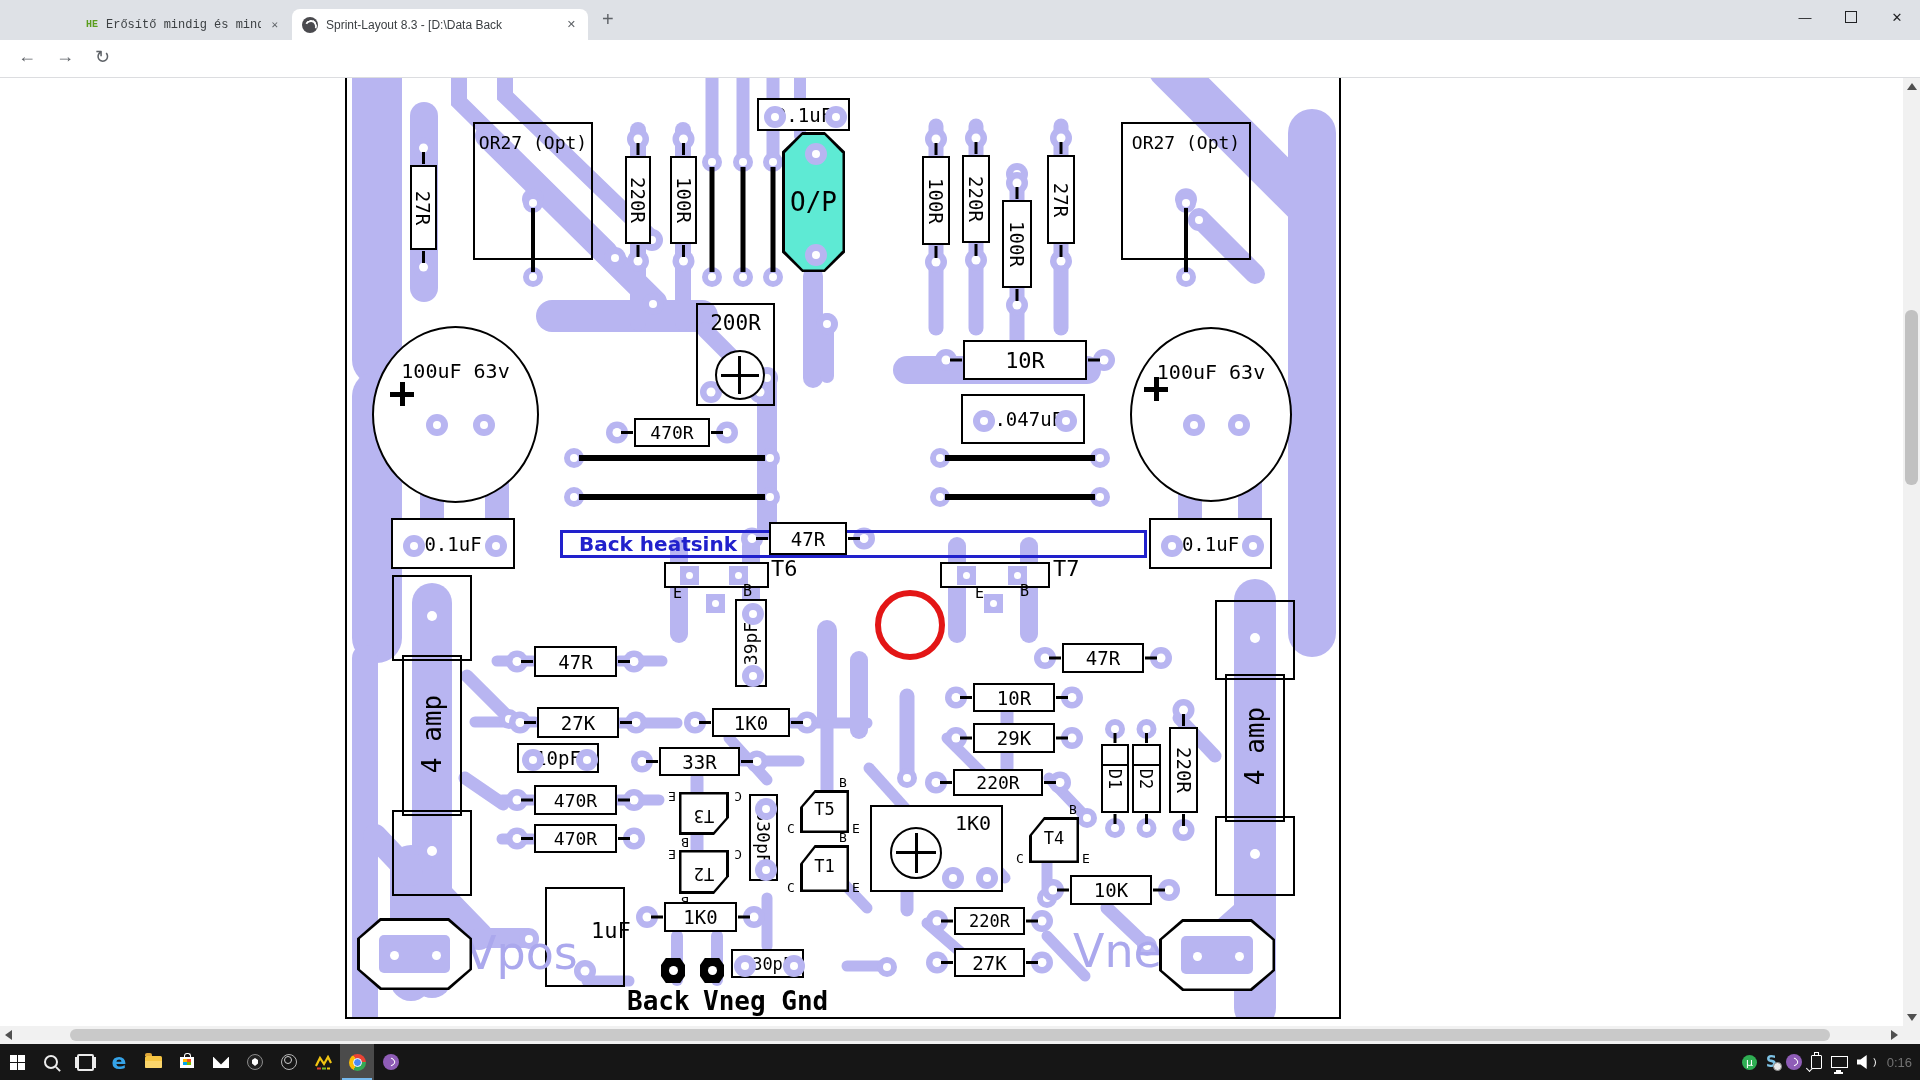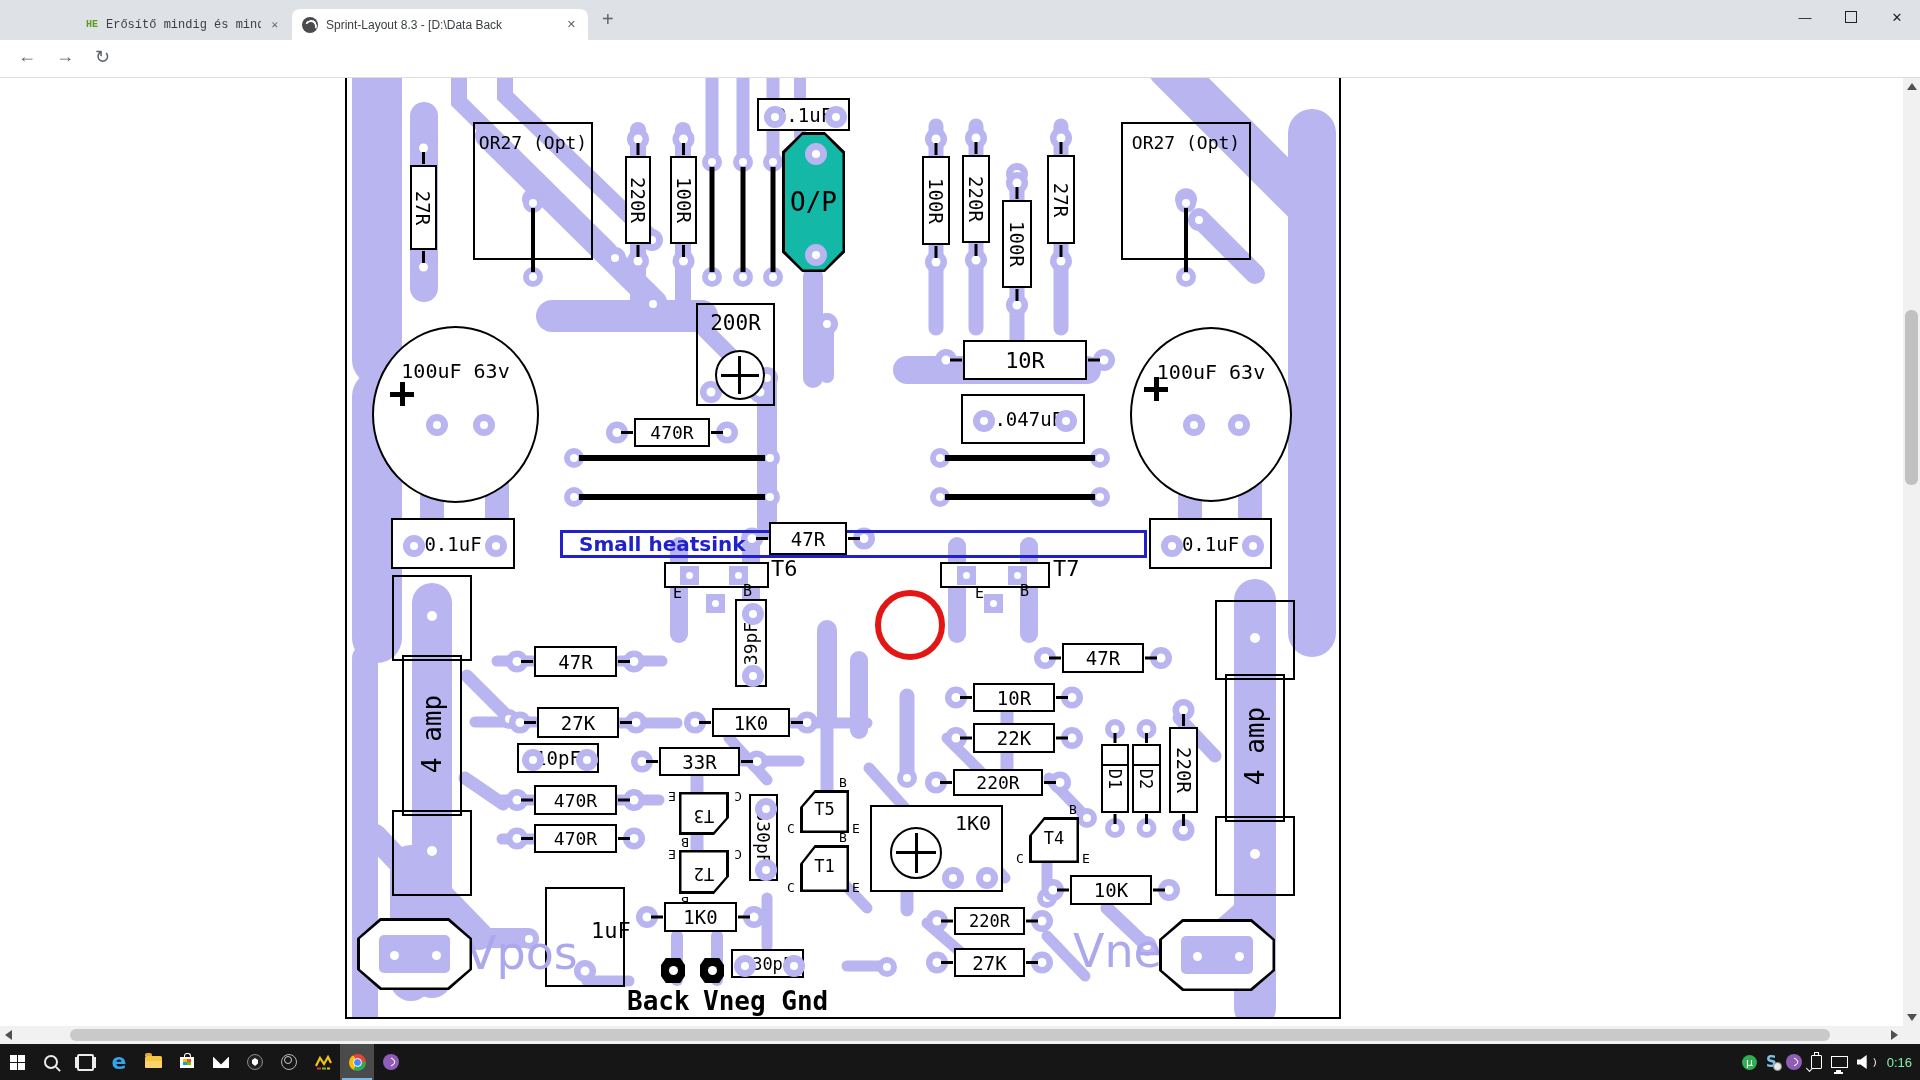--- a/index.html
+++ b/index.html
@@ -88,21 +88,21 @@
   .ic-skype{color:#7ec3e6;font-size:15px;font-weight:bold;position:relative;font-family:"DejaVu Sans",sans-serif;}
   .ic-skype::after{content:'';position:absolute;right:-5px;bottom:0;width:7px;height:7px;border-radius:50%;background:#e8e8e8;border:1px solid #888;}
   .ic-usb{width:9px;height:12px;border:1.5px solid #fff;border-radius:1px;position:relative;}
   .ic-usb::before{content:'';position:absolute;left:2px;top:-4px;width:3px;height:3px;border:1px solid #fff;border-bottom:none;}
   .ic-usb::after{content:'';position:absolute;left:-5px;bottom:-3px;width:4px;height:4px;border-left:1.5px solid #fff;border-bottom:1.5px solid #fff;transform:rotate(-45deg);}
   .ic-network{width:15px;height:10px;border:1.5px solid #fff;position:relative;}
   .ic-network::after{content:'';position:absolute;left:4px;bottom:-5px;width:5px;height:2px;background:#fff;box-shadow:-2px 2px 0 #fff,2px 2px 0 #fff;}
   .ic-volume{position:relative;width:19px;height:14px;}
   .ic-volume::before{content:'';position:absolute;left:0;top:0;width:10px;height:14px;background:#fff;clip-path:polygon(0 32%,38% 32%,100% 0,100% 100%,38% 68%,0 68%);}
   .ic-volume::after{content:'';position:absolute;right:0;top:1px;width:11px;height:11px;border:1.7px solid transparent;border-right-color:#fff;border-radius:50%;}
-  .clock{color:#86efac;font-size:13px;margin-left:2px;}
+  .clock{color:#737373;font-size:13px;margin-left:2px;}
 </style>
 </head>
 <body>
 
 <div id="titlebar">
   <div class="tab" id="tab1">
     <span class="fav-he">HE</span>
     <span class="tab-title">Erősítő mindig és mindig - Hobb</span>
     <span class="tab-close">✕</span>
   </div>
@@ -482,21 +482,21 @@
         </div>
         <div class="comp rbox" style="left: 126px; top: 44px; width: 120px; height: 138px; font-size: 18px; background: transparent; align-items: flex-start; padding-top: 8px;">OR27 (Opt)</div>
         <div class="comp rbox" style="left: 278px; top: 78px; width: 26px; height: 88px; font-size: 19px;">
           <span style="transform: rotate(90deg); white-space: nowrap;">220R</span>
         </div>
         <div class="comp rbox" style="left: 323px; top: 78px; width: 27px; height: 88px; font-size: 19px;">
           <span style="transform: rotate(90deg); white-space: nowrap;">100R</span>
         </div>
         <div class="comp rbox" style="left: 410px; top: 20px; width: 93px; height: 33px; font-size: 19px; background: rgb(255, 255, 255);">0.1uF<span class="ipad" style="left: 4.81px; top: 5.5px;"></span><span class="ipad" style="left: 66.19px; top: 5.5px;"></span></div>
         <div class="comp" style="left: 435px; top: 54px; width: 63px; height: 140px; background: rgb(0, 0, 0); clip-path: polygon(0px 14%, 32% 0px, 68% 0px, 100% 14%, 100% 86%, 68% 100%, 32% 100%, 0px 86%);">
-          <div class="" style="position: absolute; inset: 2.5px; background: #14b8a6; clip-path: polygon(0px 14%, 32% 0px, 68% 0px, 100% 14%, 100% 86%, 68% 100%, 32% 100%, 0px 86%);">
+          <div class="" style="position: absolute; inset: 2.5px; background: #5eead4; clip-path: polygon(0px 14%, 32% 0px, 68% 0px, 100% 14%, 100% 86%, 68% 100%, 32% 100%, 0px 86%);">
             <span style="position: absolute; left: 0px; right: 0px; top: 50%; transform: translateY(-50%); text-align: center; font-size: 26px; font-family: &quot;DejaVu Sans Mono&quot;, monospace;">O/P</span>
             <span class="ipad" style="left: 20.5px; top: 8.6px;"></span>
             <span class="ipad" style="left: 20.5px; top: 109.4px;"></span>
           </div>
         </div>
         <div class="comp rbox" style="left: 575px; top: 78px; width: 28px; height: 89px; font-size: 19px;">
           <span style="transform: rotate(90deg); white-space: nowrap;">100R</span>
         </div>
         <div class="comp rbox" style="left: 615px; top: 77px; width: 28px; height: 88px; font-size: 19px;">
           <span style="transform: rotate(90deg); white-space: nowrap;">220R</span>
@@ -522,21 +522,21 @@
         <div class="comp rbox" style="left: 616px; top: 262px; width: 124px; height: 40px; font-size: 22px;">10R</div>
         <div class="comp rbox" style="left: 614px; top: 316px; width: 124px; height: 50px; font-size: 19px; background: rgb(255, 255, 255);">0.047uF<span class="ipad" style="left: 10.08px; top: 14px;"></span><span class="ipad" style="left: 91.92px; top: 14px;"></span></div>
         <div class="comp" style="left: 783px; top: 249px; width: 162px; height: 175px; border: 2px solid rgb(0, 0, 0); border-radius: 50%; background: rgb(255, 255, 255);">
           <span style="position: absolute; left: 0px; right: 0px; top: 18%; text-align: center; font-size: 20px; font-family: &quot;DejaVu Sans Mono&quot;, monospace; white-space: nowrap;">100uF 63v</span>
           <div class="plus" style="left: 12px; top: 48px;"></div>
           <span class="ipad" style="left: 50.56px; top: 85.25px;"></span>
           <span class="ipad" style="left: 95.92px; top: 85.25px;"></span>
         </div>
         <div class="comp rbox" style="left: 44px; top: 440px; width: 124px; height: 51px; font-size: 19px; background: rgb(255, 255, 255);">0.1uF<span class="ipad" style="left: 10.08px; top: 14.5px;"></span><span class="ipad" style="left: 91.92px; top: 14.5px;"></span></div>
         <div class="comp rbox" style="left: 802px; top: 440px; width: 123px; height: 51px; font-size: 19px; background: rgb(255, 255, 255);">0.1uF<span class="ipad" style="left: 9.91px; top: 14.5px;"></span><span class="ipad" style="left: 91.09px; top: 14.5px;"></span></div>
-        <div class="comp" style="left: 213px; top: 452px; width: 587px; height: 28px; border: 3px solid rgb(33, 33, 204); color: rgb(33, 33, 204); display: flex; align-items: center; padding-left: 16px; font-family: &quot;DejaVu Sans&quot;, sans-serif; font-weight: bold; font-size: 20px;">Small heatsink</div>
+        <div class="comp" style="left: 213px; top: 452px; width: 587px; height: 28px; border: 3px solid rgb(33, 33, 204); color: rgb(33, 33, 204); display: flex; align-items: center; padding-left: 16px; font-family: &quot;DejaVu Sans&quot;, sans-serif; font-weight: bold; font-size: 20px;">Back heatsink</div>
         <div class="comp rbox" style="left: 422px; top: 444px; width: 78px; height: 33px; font-size: 19px;">47R</div>
         <div class="comp" style="left: 317px; top: 484px; width: 105px; height: 26px; border: 2px solid rgb(0, 0, 0); background: rgb(255, 255, 255);">
           <span class="spad" style="left: 14%; top: 2px;"></span>
           <span class="spad" style="left: 62%; top: 2px;"></span>
           <span class="spad" style="left: 40%; top: 30px;"></span>
         </div>
         <div class="comp" style="left: 424px; top: 478px; font-size: 22px; font-family: &quot;DejaVu Sans Mono&quot;, monospace; white-space: nowrap;">T6</div>
         <div class="comp" style="left: 326px; top: 506px; font-size: 15px; font-family: &quot;DejaVu Sans Mono&quot;, monospace; white-space: nowrap;">E</div>
         <div class="comp" style="left: 396px; top: 504px; font-size: 15px; font-family: &quot;DejaVu Sans Mono&quot;, monospace; white-space: nowrap;">B</div>
         <div class="comp rbox" style="left: 388px; top: 521px; width: 32px; height: 88px; font-size: 18px;">
@@ -563,21 +563,21 @@
           <div class="" style="position: absolute; left: 0px; top: 0px; width: 76px; height: 76px; border: 2px solid rgb(0, 0, 0);"></div>
           <div class="" style="position: absolute; left: 10px; top: 74px; width: 56px; height: 144px; border: 2px solid rgb(0, 0, 0);"></div>
           <div class="" style="position: absolute; left: 0px; top: 216px; width: 76px; height: 76px; border: 2px solid rgb(0, 0, 0);"></div>
           <span style="position: absolute; left: 50%; top: 50%; transform: translate(-50%, -50%) rotate(-90deg); white-space: nowrap; font-size: 26px; font-family: &quot;DejaVu Sans Mono&quot;, monospace;">4 amp</span>
         </div>
         <div class="comp rbox" style="left: 187px; top: 568px; width: 83px; height: 31px; font-size: 19px;">47R</div>
         <div class="comp rbox" style="left: 715px; top: 565px; width: 82px; height: 30px; font-size: 19px;">47R</div>
         <div class="comp rbox" style="left: 626px; top: 605px; width: 82px; height: 29px; font-size: 19px;">10R</div>
         <div class="comp rbox" style="left: 190px; top: 629px; width: 82px; height: 31px; font-size: 19px;">27K</div>
         <div class="comp rbox" style="left: 365px; top: 630px; width: 78px; height: 29px; font-size: 19px;">1K0</div>
-        <div class="comp rbox" style="left: 626px; top: 645px; width: 82px; height: 30px; font-size: 19px;">22K</div>
+        <div class="comp rbox" style="left: 626px; top: 645px; width: 82px; height: 30px; font-size: 19px;">29K</div>
         <div class="comp rbox" style="left: 170px; top: 665px; width: 82px; height: 30px; font-size: 19px; background: rgb(255, 255, 255);">10pF<span class="ipad" style="left: 2.94px; top: 4px;"></span><span class="ipad" style="left: 57.06px; top: 4px;"></span></div>
         <div class="comp rbox" style="left: 312px; top: 669px; width: 81px; height: 29px; font-size: 19px;">33R</div>
         <div class="comp rbox" style="left: 606px; top: 691px; width: 90px; height: 27px; font-size: 18px;">220R</div>
         <div class="comp rbox" style="left: 187px; top: 707px; width: 83px; height: 30px; font-size: 18px;">470R</div>
         <div class="comp rbox" style="left: 187px; top: 746px; width: 83px; height: 29px; font-size: 18px;">470R</div>
         <div class="comp" style="left: 332px; top: 714px; width: 50px; height: 43px; transform: rotate(180deg);">
           <div class="" style="position: absolute; inset: 0px; background: rgb(0, 0, 0); clip-path: polygon(0px 40%, 30% 0px, 100% 0px, 100% 100%, 0px 100%);">
             <div class="" style="position: absolute; inset: 2.5px; background: rgb(255, 255, 255); clip-path: polygon(0px 40%, 30% 0px, 100% 0px, 100% 100%, 0px 100%);"></div>
           </div>
           <span style="position: absolute; left: 0px; right: 0px; top: 45%; transform: translateY(-50%); text-align: center; font-size: 17px; font-family: &quot;DejaVu Sans Mono&quot;, monospace; z-index: 2;">T3</span>

